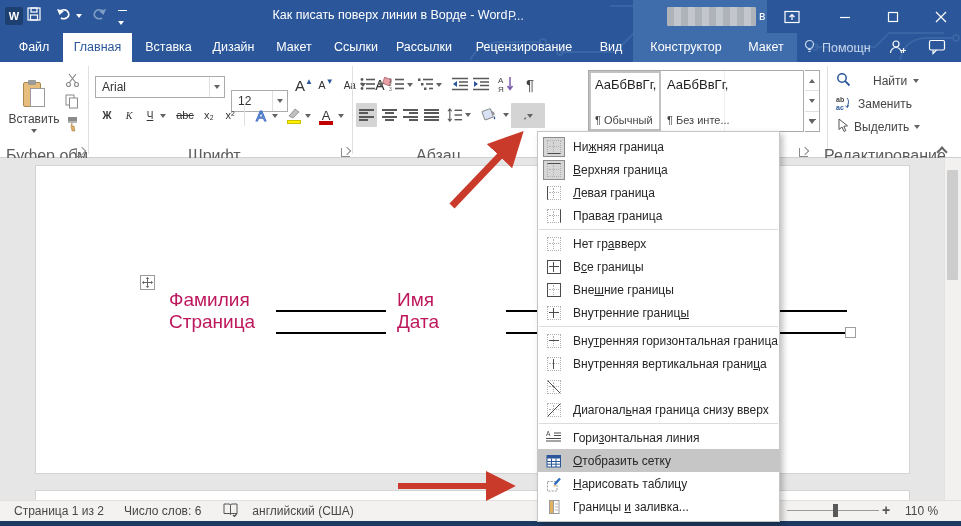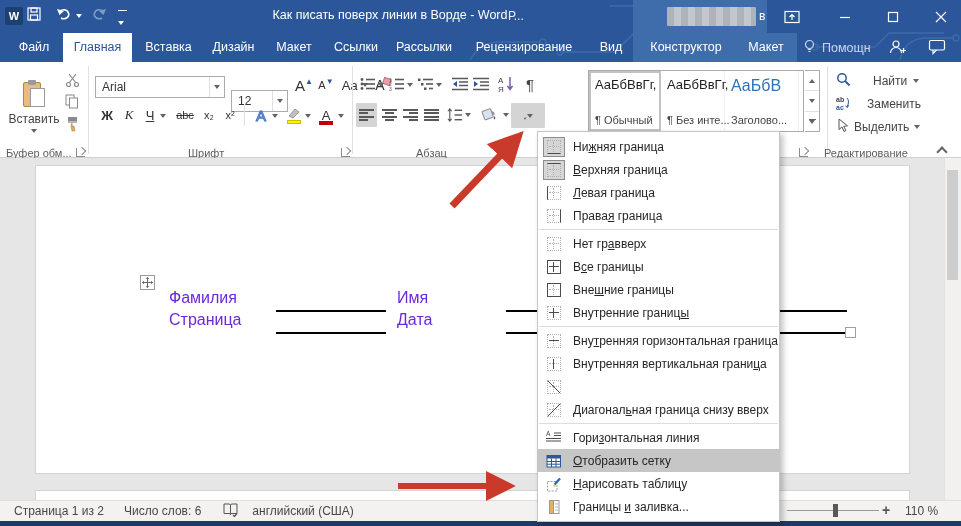--- a/index.html
+++ b/index.html
@@ -29,51 +29,51 @@
 
   
   #tabrow{left:0;top:33px;width:961px;height:29px;}
   .tab{position:absolute;top:0;height:29px;color:#fff;font-size:12.5px;text-align:center;line-height:29px;white-space:nowrap;}
   .tab.active{background:#fff;color:var(--accent);}
   #help-area{left:803px;top:0;height:29px;display:flex;align-items:center;gap:6px;color:#c7d6ec;font-size:12.5px;}
 
   
   #ribbon{left:0;top:62px;width:961px;height:96px;background:#fff;border-bottom:1px solid #d2d0ce;}
   .vsep{position:absolute;top:4px;height:88px;width:1px;background:#e0e0e0;}
-  .grp-label{position:absolute;top:85px;font-size:11px;color:#5c5c5c;white-space:nowrap;}
+  .grp-label{position:absolute;top:85px;font-size:16px;color:#5c5c5c;white-space:nowrap;}
   .launcher{position:absolute;top:86px;width:9px;height:9px;border-left:1px solid #8a8a8a;border-bottom:1px solid #8a8a8a;}
   .launcher:after{content:"";position:absolute;left:2px;top:0px;width:5px;height:5px;
       border-right:1px solid #8a8a8a;border-bottom:1px solid #8a8a8a;transform:rotate(-45deg);}
   .caret{display:inline-block;width:0;height:0;border-left:3px solid transparent;border-right:3px solid transparent;border-top:4px solid #636363;vertical-align:middle;}
   .caret.w{border-top-color:#fff;}
   .rbtn{position:absolute;display:flex;align-items:center;justify-content:center;color:#444;}
   .pressed{background:#d4d4d4;border-radius:1px;}
   .combo{position:absolute;height:22px;border:1px solid #ababab;background:#fff;font-size:12px;color:#333;
          display:flex;align-items:center;padding-left:6px;}
   .combo .cv{margin-left:auto;width:15px;height:100%;border-left:1px solid #e0e0e0;display:flex;align-items:center;justify-content:center;}
   .al{width:15px;height:13px;display:flex;flex-direction:column;justify-content:space-between;}
   .al i{display:block;height:2px;background:#595959;}
-  .glyph{font-size:13px;color:#333;}
+  .glyph{font-size:10px;color:#333;}
   .cbar{position:absolute;left:1px;bottom:0;width:14px;height:4px;}
 
   
   #styles-frame{left:588px;top:8px;width:216px;height:62px;border:1px solid #ababab;background:#fff;display:flex;}
   .stylecard{height:100%;padding:6px 4px 4px 6px;position:relative;border-right:1px solid #f0f0f0;}
   .stylecard.sel{outline:2px solid #c2c2c2;outline-offset:-2px;}
-  .stylecard .smp{font-size:13px;color:#1d1d1d;white-space:nowrap;}
+  .stylecard .smp{font-size:13px;color:#1d1d1d;white-space:nowrap;text-align:center;}
   .stylecard .nm{position:absolute;left:6px;bottom:5px;font-size:11px;color:#444;white-space:nowrap;}
   .stylecard.h .smp{color:#2e74b5;font-size:16px;}
   #styles-scroll{left:805px;top:8px;width:15px;height:62px;border:1px solid #ababab;border-left:none;display:flex;flex-direction:column;}
   #styles-scroll>div{flex:1;display:flex;align-items:center;justify-content:center;border-bottom:1px solid #e0e0e0;}
 
   
   #doc-area{left:0;top:158px;width:961px;height:342px;background:#e7e6e6;}
   #page1{left:35px;top:7px;width:875px;height:309px;background:#fff;border:1px solid #d4d4d4;}
   #page2{left:35px;top:332px;width:875px;height:10px;background:#fff;border:1px solid #d4d4d4;border-bottom:none;}
-  .doc-label{position:absolute;font-size:16px;color:#6d28d9;white-space:nowrap;}
+  .doc-label{position:absolute;font-size:19px;color:#be185d;white-space:nowrap;}
   .uline{position:absolute;height:2px;background:#000;}
   #tbl-handle{left:104px;top:109px;width:15px;height:15px;border:1px solid #9a9a9a;background:#fff;
       display:flex;align-items:center;justify-content:center;font-size:10px;color:#555;}
   #tbl-resize{left:809px;top:161px;width:11px;height:11px;border:1px solid #9f9f9f;background:#fff;}
   #v-scroll{left:944px;top:0;width:17px;height:342px;background:#f2f1f0;border-left:1px solid #e3e2e1;}
   #v-thumb{left:947px;top:12px;width:11px;height:110px;background:#cdcdcd;border-radius:1px;}
 
   
   #borders-menu{left:537px;top:131px;width:243px;background:#fff;border:1px solid #c8c6c4;
       box-shadow:3px 3px 6px rgba(0,0,0,.25);z-index:10;padding:3px 0;}
@@ -473,24 +473,20 @@
 
   <div class="abs" id="styles-frame">
       <div class="stylecard sel" style="width: 72px;">
         <div class="smp">АаБбВвГг,</div>
         <div class="nm">¶ Обычный</div>
       </div>
       <div class="stylecard" style="width: 64px;">
         <div class="smp">АаБбВвГг,</div>
         <div class="nm">¶ Без инте...</div>
       </div>
-      <div class="stylecard h" style="width: 74px;">
-        <div class="smp">АаБбВ</div>
-        <div class="nm">Заголово...</div>
-      </div>
     </div>
   <div class="abs" id="styles-scroll">
     <div>
         <span class="caret" style="transform:rotate(180deg)"></span>
       </div>
     <div>
         <span class="caret"></span>
       </div>
     <div style="flex-direction:column;border-bottom:none">
         <span style="width:7px;border-top:1px solid #636363"></span>
@@ -510,21 +506,21 @@
   </div>
   <div class="abs rbtn" style="left:836px;top:33px;height:18px">
     <span><svg width="15" height="15" viewBox="0 0 15 15">
           <g font-family="sans-serif" font-size="7" font-weight="bold">
             <text x="0" y="7" fill="#444">ab</text>
             <text x="0" y="15" fill="#2b579a">ac</text>
           </g>
           <path d="M11,3 q3,3 0,9" fill="none" stroke="#2b579a" stroke-width="1"></path>
           <path d="M9.5,11 L11.5,12.5 L12.5,10" fill="none" stroke="#2b579a" stroke-width="1"></path>
         </svg></span>
-    <span style="font-size:12px;margin-left:16px">Заменить</span>
+    <span style="font-size:12px;margin-left:7px">Заменить</span>
   </div>
   <div class="abs rbtn" style="left:836px;top:56px;height:18px">
     <span><svg width="13" height="15" viewBox="0 0 13 15">
           <path d="M3,1 L3,11.5 L6,9 L8,13.5 L9.8,12.6 L7.8,8.3 L11.5,7.8 Z" fill="#fff" stroke="#555" stroke-width="1"></path>
         </svg></span>
     <span style="font-size:12px;margin-left:5px">Выделить</span>
     <span class="caret" style="margin-left:5px"></span>
   </div>
   <span class="abs grp-label" style="left:824px">Редактирование</span>
   <span class="abs" style="left:938px;top:86px;width:8px;height:8px;border-left:2px solid #666;border-top:2px solid #666;transform:rotate(45deg)"></span>

